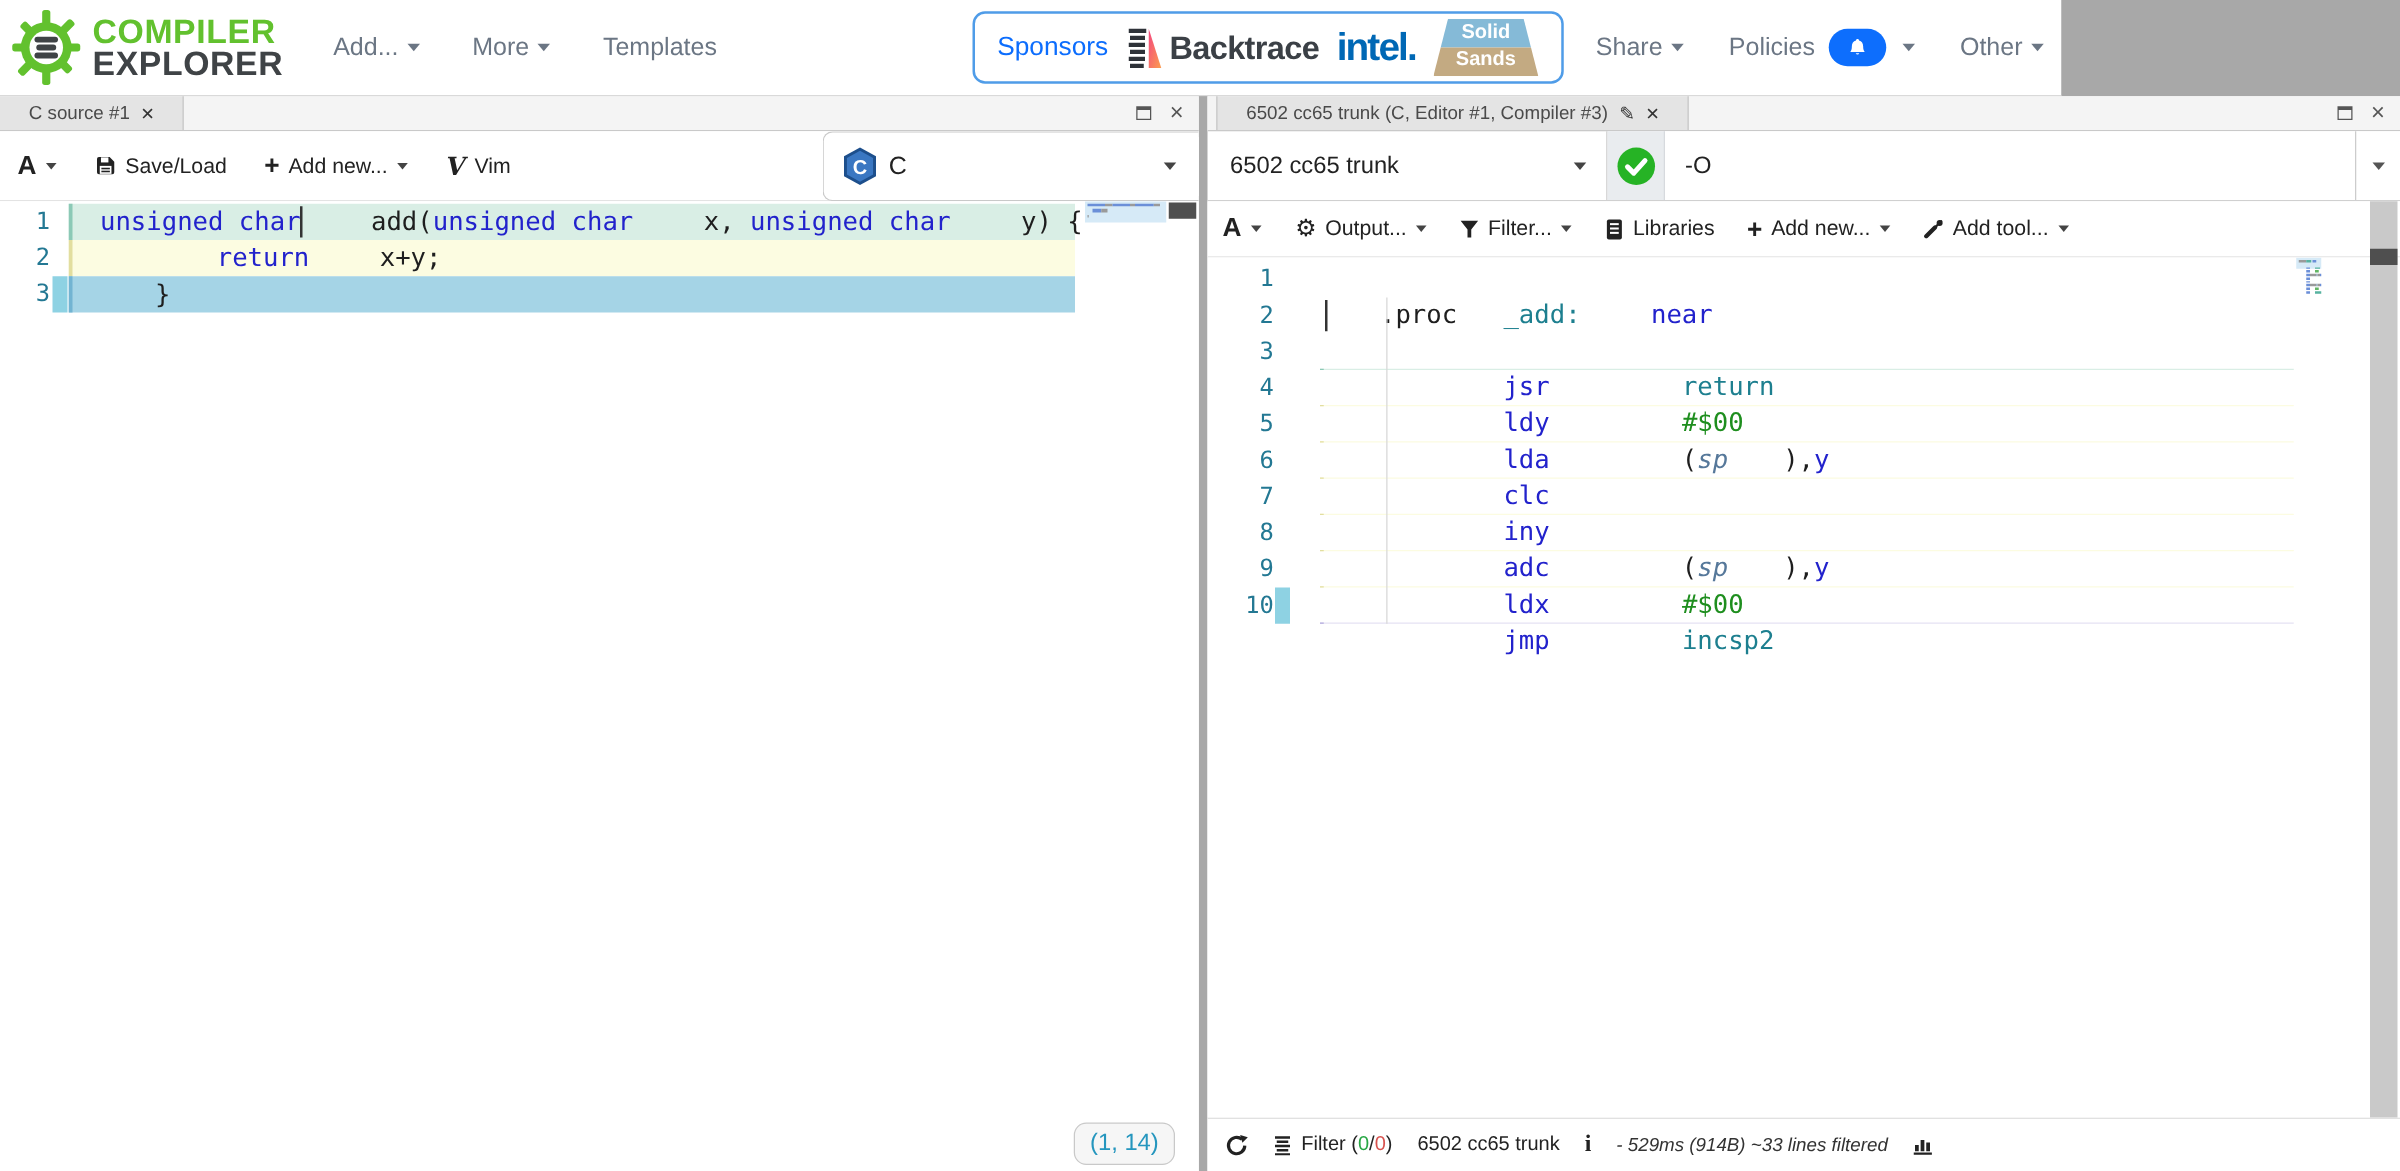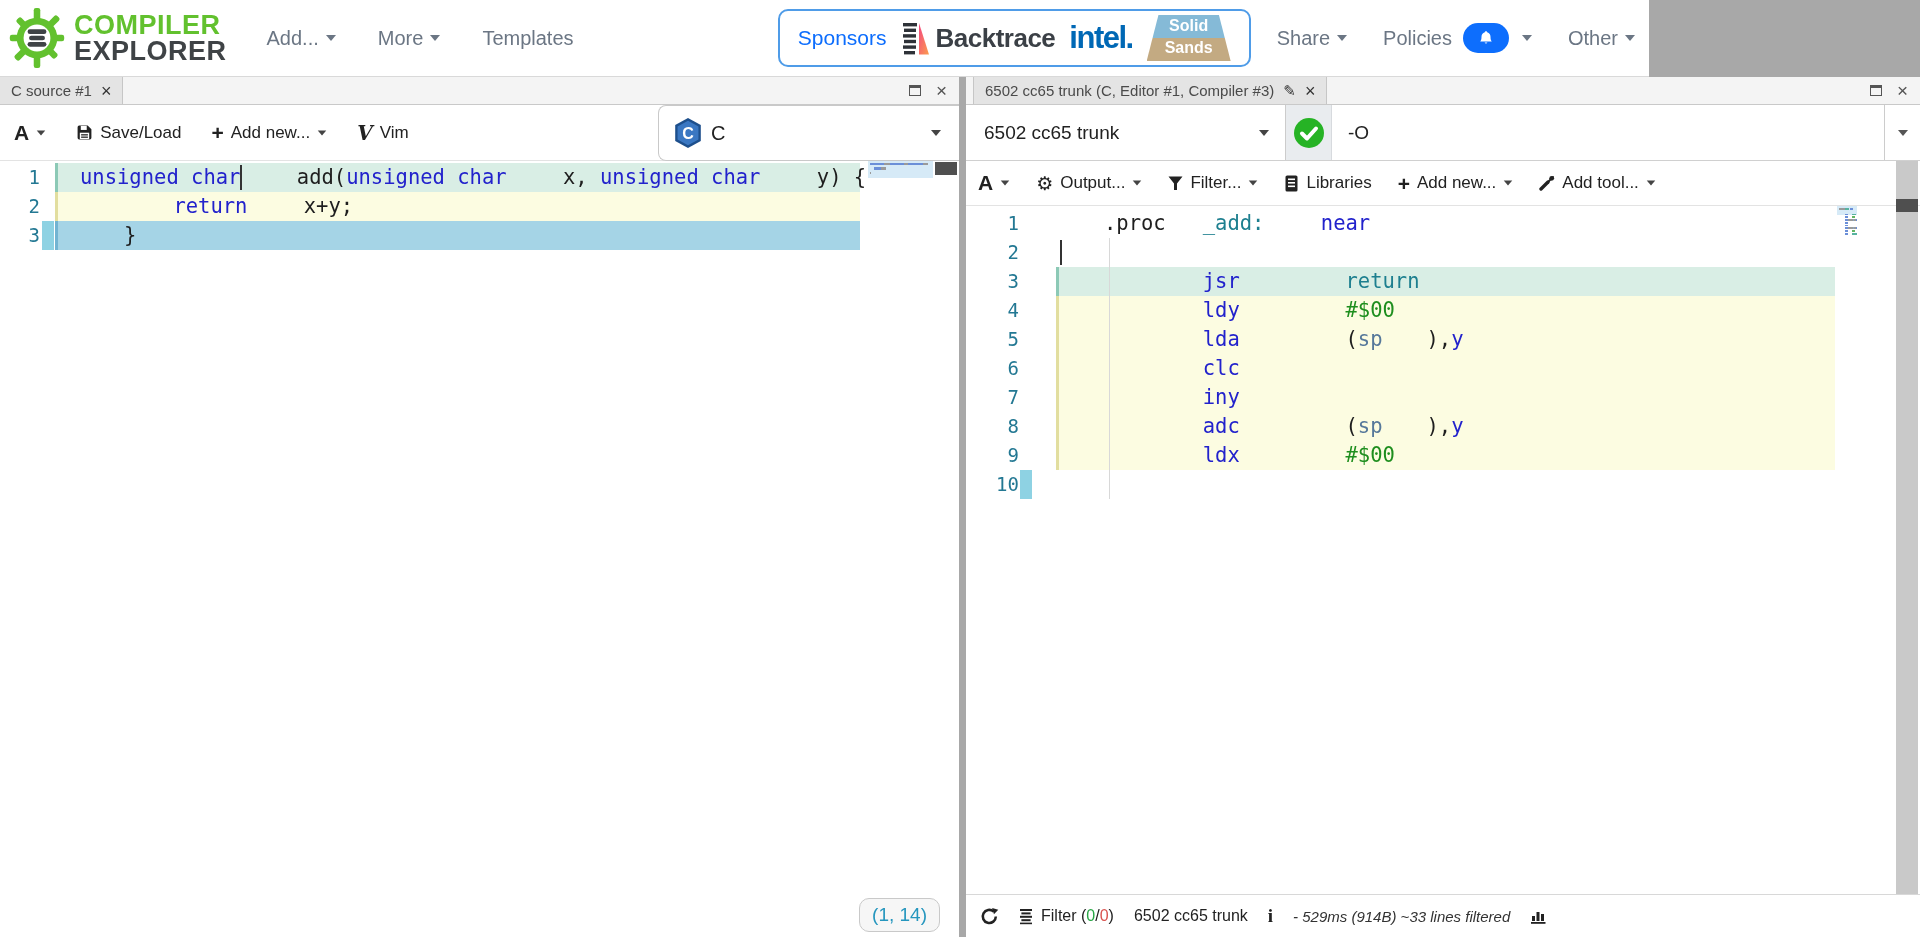--- a/index.html
+++ b/index.html
@@ -26,21 +26,21 @@
   .solid-bottom { flex:1; background:#c3aa82; color:#fff; font-weight:800; font-size:16px; text-align:center; line-height:20px; }
   .right-nav { display:flex; align-items:center; gap:36px; margin-left:26px; font-size:20px; color:#6b7684; }
   .bell-pill { width:46px; height:30px; border-radius:15px; background:#0d6efd; display:inline-flex; align-items:center; justify-content:center; margin:0 6px 0 4px; }
 
   
   .workspace { position:absolute; top:77px; left:0; right:0; bottom:0; background:#a8a8a8; }
   .pane { position:absolute; top:0; bottom:0; background:#fff; display:flex; flex-direction:column; }
   .pane-left { left:0; width:959px; }
   .pane-right { left:966px; width:954px; }
   .pane-header { height:28px; background:#f4f4f4; border-bottom:1px solid #c9c9c9; display:flex; align-items:stretch; flex:0 0 auto; }
-  .tab { display:flex; align-items:center; gap:9px; padding:0 11px; background:#e4e4e4; border-right:1px solid #c6c6c6; font-size:15px; color:#4a4a4a; cursor:pointer; }
+  .tab { display:flex; align-items:center; gap:9px; padding:0 23px; background:#e4e4e4; border-right:1px solid #c6c6c6; font-size:15px; color:#4a4a4a; cursor:pointer; }
   .pane-right .tab { margin-left:7px; border-left:1px solid #c6c6c6; }
   .tab-close { font-size:18px; color:#333; line-height:1; cursor:pointer; }
   .tab-pencil { font-size:15px; color:#333; cursor:pointer; }
   .pane-controls { margin-left:auto; display:flex; align-items:center; gap:15px; padding-right:12px; }
   .maxi { width:12px; height:11px; border:1px solid #555; border-top:3px solid #555; cursor:pointer; }
   .pane-x { font-size:19px; color:#555; line-height:1; cursor:pointer; }
 
   
   .toolbar { height:56px; background:#fff; border-bottom:1px solid #e3e3e3; display:flex; align-items:center; gap:30px; padding-left:14px; position:relative; flex:0 0 auto; }
   .tb-item { display:flex; align-items:center; gap:7px; font-size:17px; color:#222; cursor:pointer; }
@@ -67,23 +67,23 @@
   
   .editor { position:relative; flex:1; background:#fff; overflow:hidden; }
   .lines { position:absolute; left:0; top:2px; right:0; }
   .ed-right .lines { top:3px; }
   .crow { position:relative; display:flex; height:29px; }
   .gut { font-family:"DejaVu Sans Mono", monospace; font-size:19px; line-height:29px; color:#237893; text-align:right; flex:0 0 auto; }
   .ed-left .gut { width:55px; padding-right:15px; }
   .ed-right .gut { width:90px; padding-right:37px; }
   .cbody { position:relative; flex:0 0 auto; }
   .ed-left .cbody { width:805px; padding-left:25px; }
-  .ed-right .cbody { width:779px; padding-left:4px; }
+  .ed-right .cbody { width:779px; padding-left:4px;margin-top:28px; }
   .code { margin:0; font-family:"DejaVu Sans Mono", monospace; font-size:20.5px; line-height:29px; white-space:pre; }
-  .tok-k { color:#2222cc; } .tok-t { color:#1d7f8f; } .tok-g { color:#1e8e1e; } .tok-v { color:#56789a; } .tok-p { color:#1e1e1e;padding-left:44px; }
+  .tok-k { color:#2222cc; } .tok-t { color:#1d7f8f; } .tok-g { color:#1e8e1e; } .tok-v { color:#56789a;font-style:italic; } .tok-p { color:#1e1e1e;padding-left:44px; }
   .bg-teal { background:#d9eee5; } .bg-yellow { background:#fcfce1; } .bg-blue { background:#a5d4e6; } .bg-lavender { background:#e5e2f4; }
   .cbody::before { content:""; position:absolute; left:0; top:0; bottom:0; width:3px; }
   .bg-teal::before { background:#8cc9b6; } .bg-yellow::before { background:#e2de9f; } .bg-blue::before { background:#72b4d2; } .bg-lavender::before { background:#b2a9dd; }
   .bg-none::before { display:none; }
   .gmark { position:absolute; top:0; bottom:0; width:12px; background:#8ed2e3; }
   .ed-left .gmark { left:42px; } .ed-right .gmark { left:54px; }
   .ecursor { position:absolute; width:2px; height:25px; background:#333; }
   .indent-guide { position:absolute; left:143px; top:32px; height:261px; border-left:1px solid #d8d8d8; }
 
   .minimap { position:absolute; top:0; }
@@ -452,20 +452,23 @@
             </div>
             <div class="crow">
               <div class="gut">9</div>
               <div class="cbody bg-yellow">
                 <pre class="code"><span class="tok-p">        </span><span class="tok-k">ldx</span><span class="tok-p">     </span><span class="tok-g">#$00</span></pre>
               </div>
             </div>
             <div class="crow">
               <div class="gmark"></div>
               <div class="gut">10</div>
+              <div class="cbody bg-lavender">
+                <pre class="code"><span class="tok-p">        </span><span class="tok-k">jmp</span><span class="tok-p">     </span><span class="tok-t">incsp2</span></pre>
+              </div>
             </div>
             <div class="ecursor" style="left: 94px; top: 31px;"></div>
           </div>
         <div class="indent-guide"></div>
         <div class="minimap">
           <div class="mm-slider"></div>
           <div class="mmarks">
               <div class="mmrow">
                 <div class="mmseg mm-p" style="width: 6.4px;"></div>
                 <div class="mmseg mm-t" style="width: 4px;"></div>

